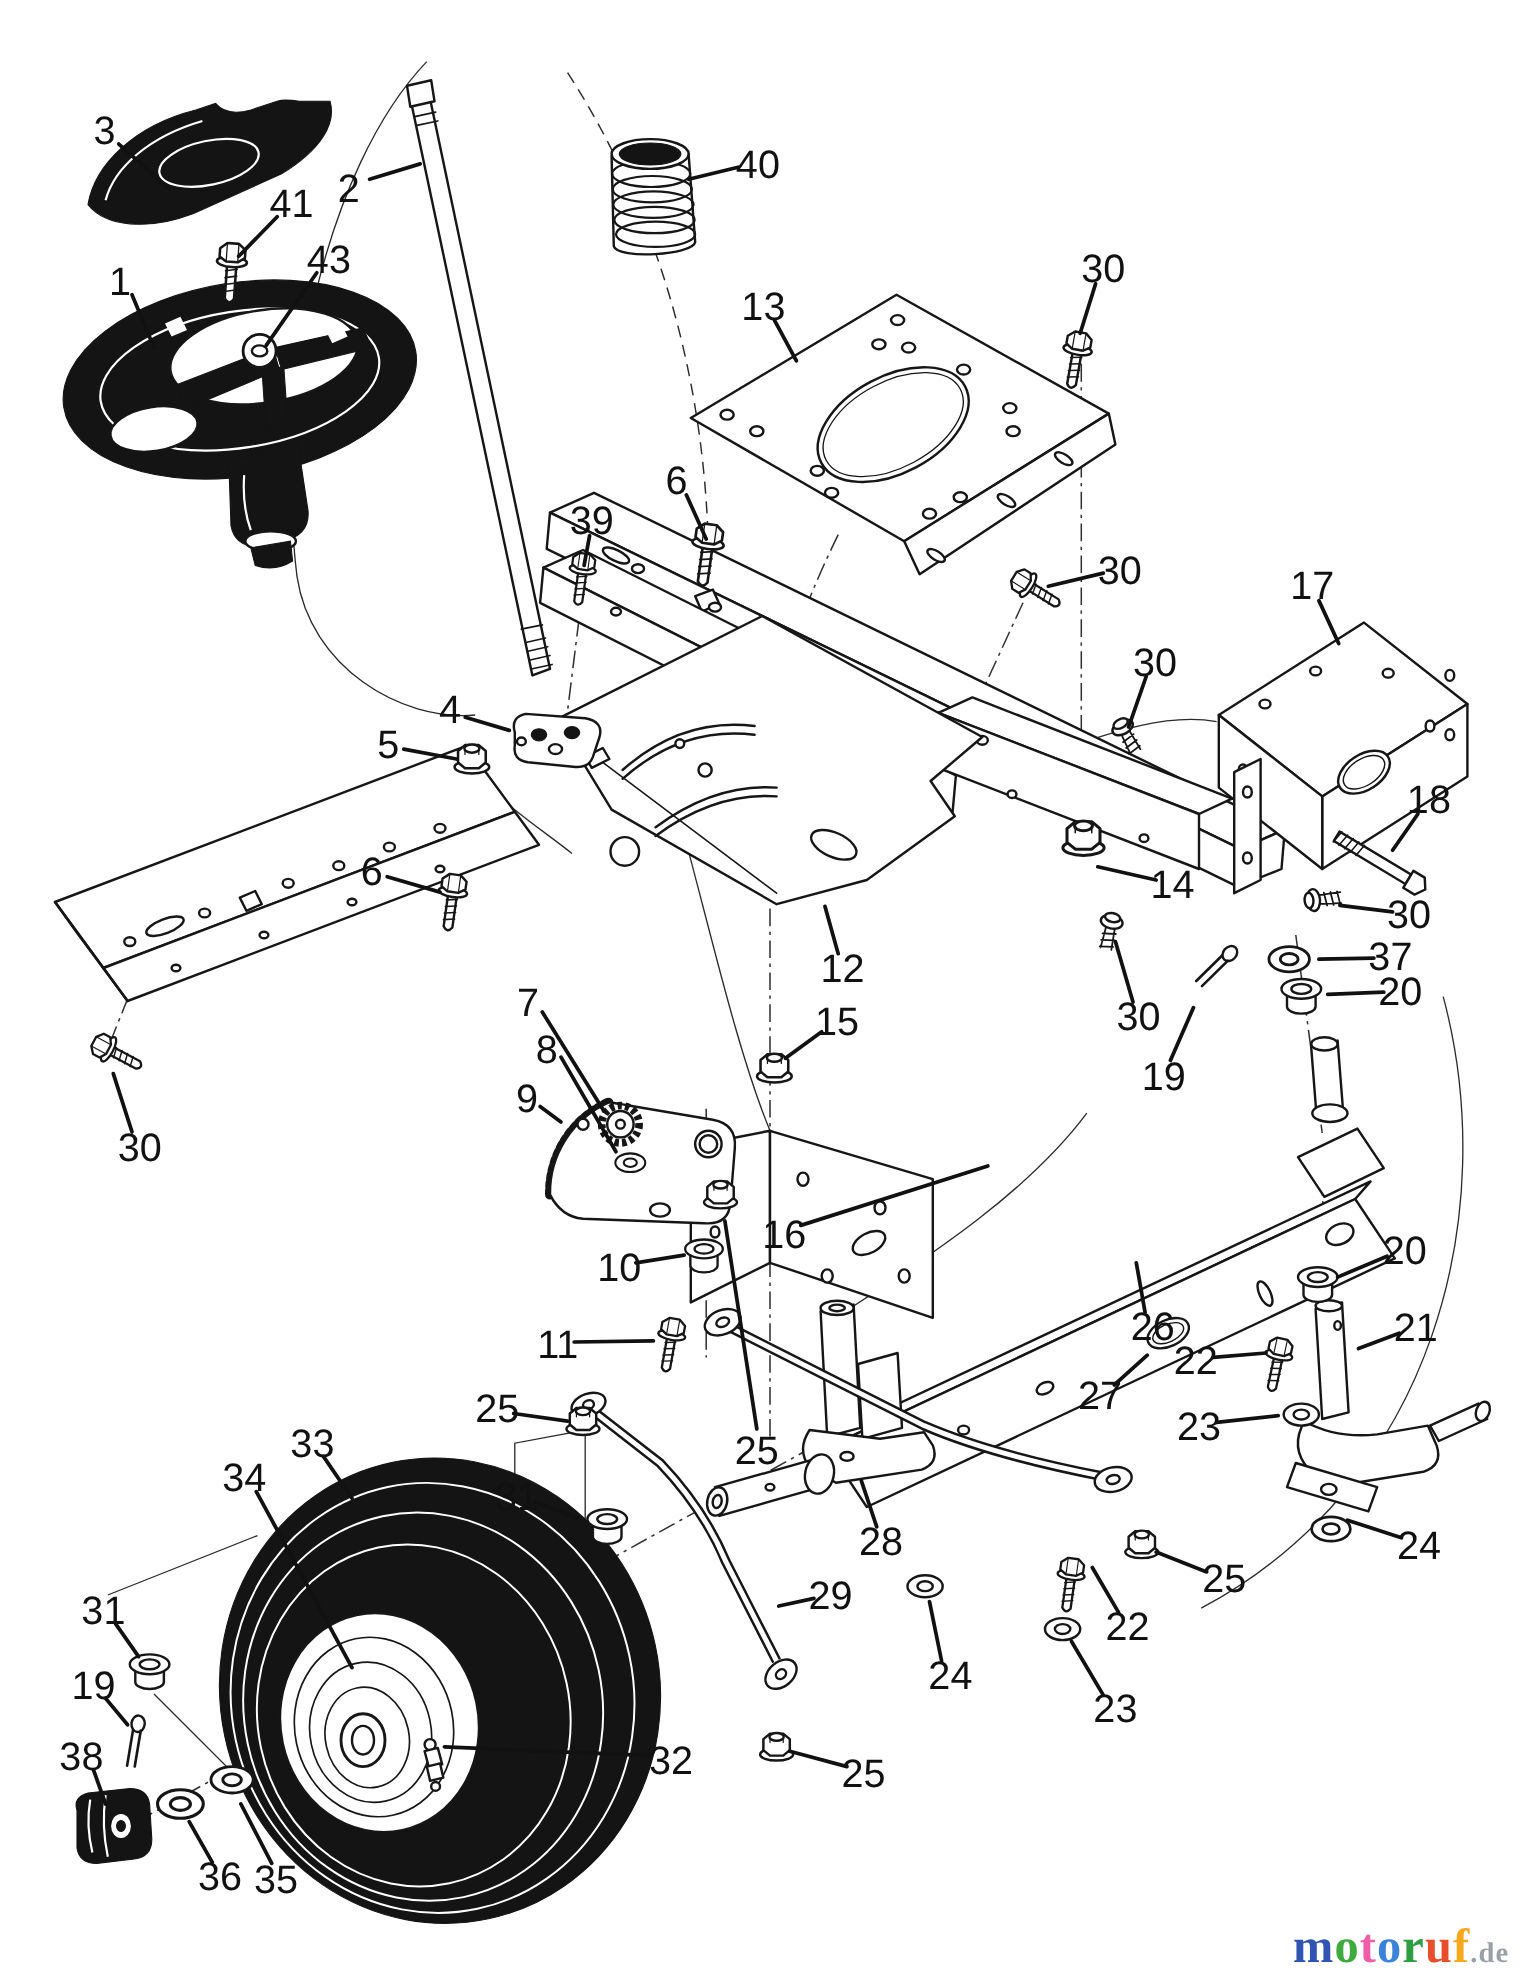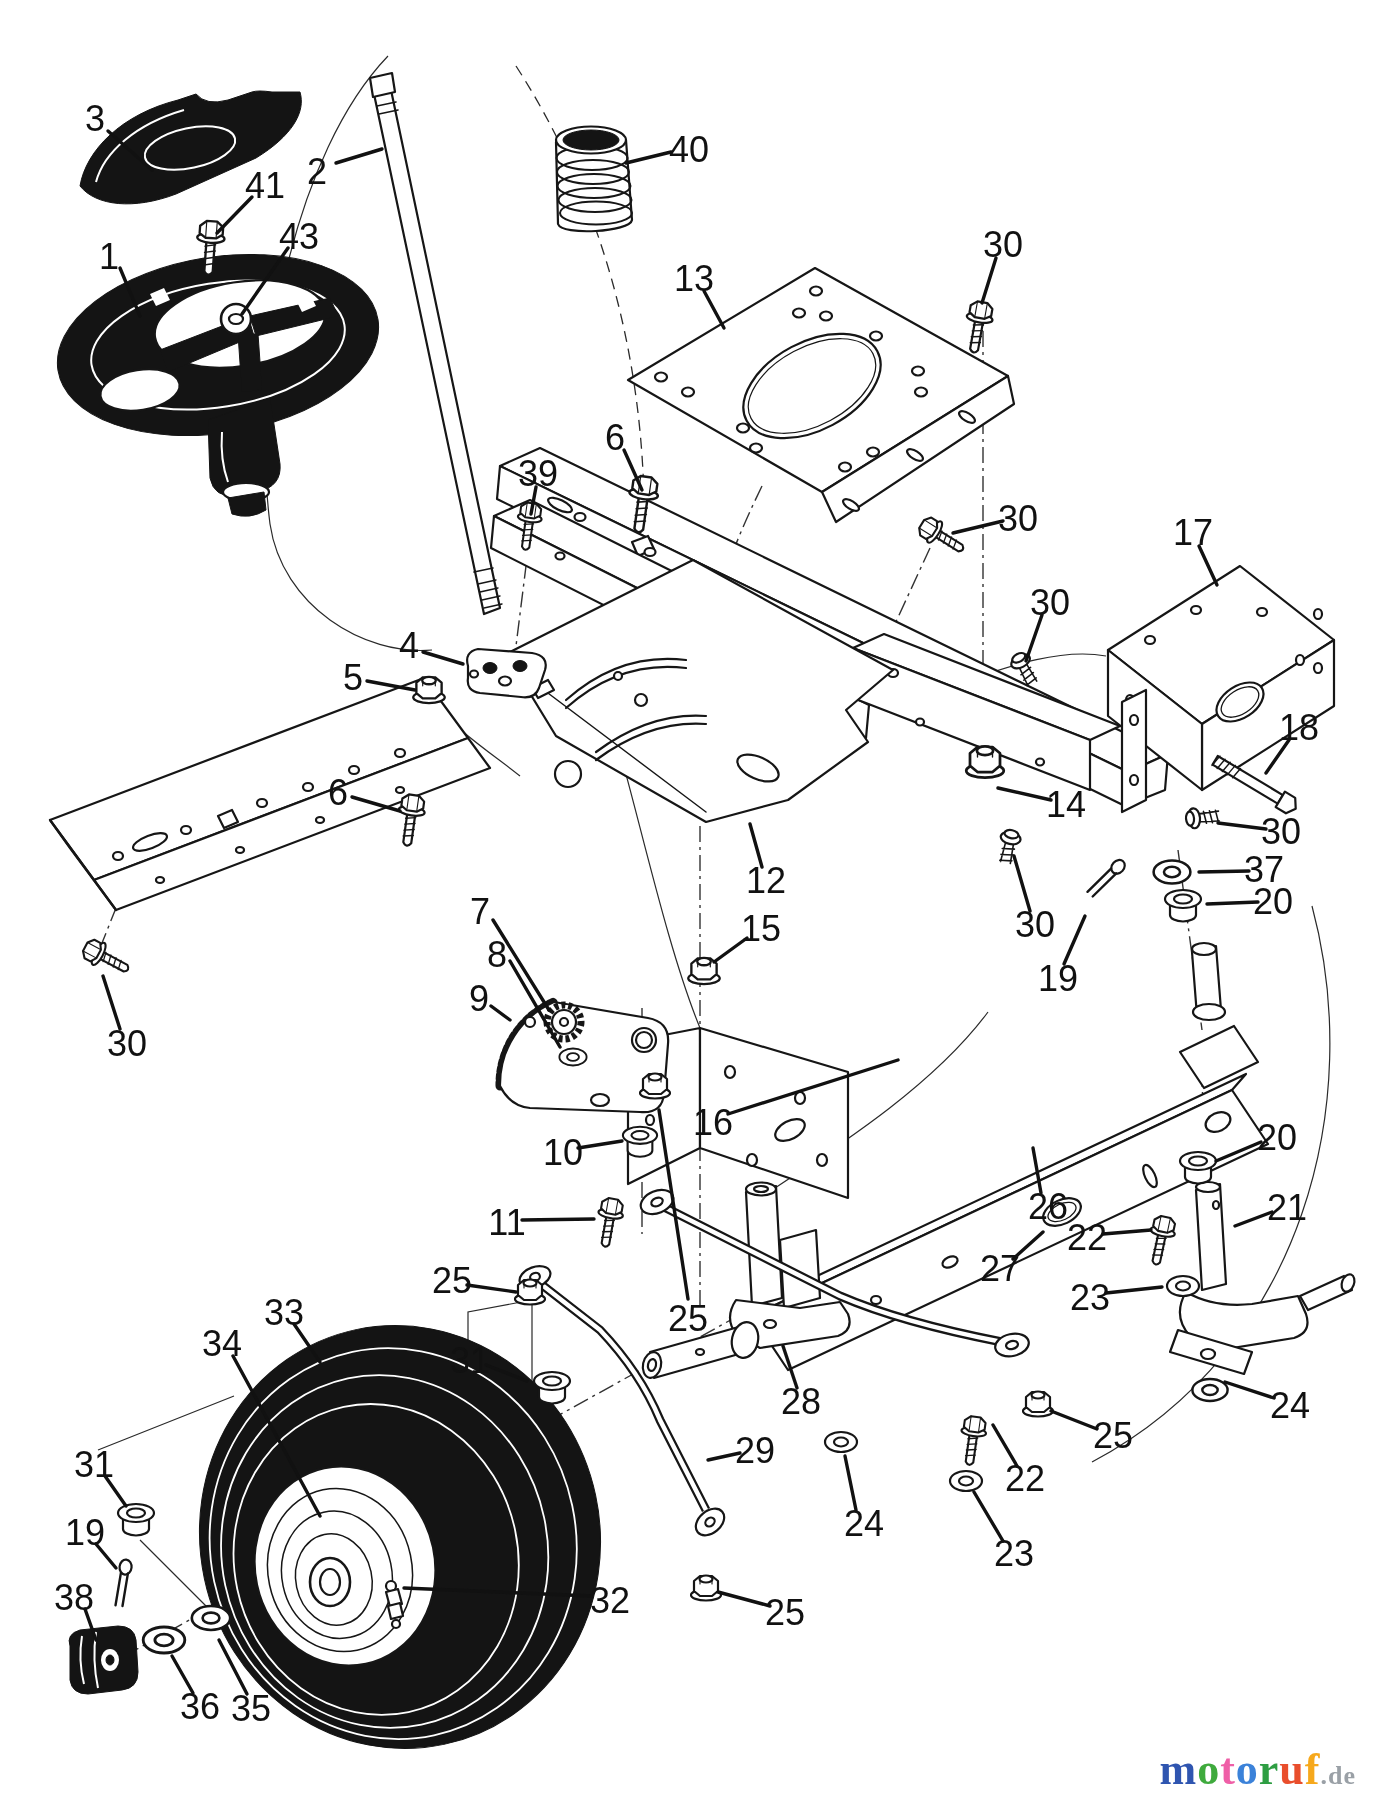--- a/index.html
+++ b/index.html
@@ -7,21 +7,21 @@
   svg{position:absolute;left:0;top:0;}
   .p{fill:#ffffff;stroke:#161616;stroke-width:2.2;stroke-linejoin:round;stroke-linecap:round;}
   .ln{fill:none;stroke:#161616;stroke-width:2.2;stroke-linecap:round;}
   .thin{fill:none;stroke:#2a2a2a;stroke-width:1.2;}
   .blk{fill:#141414;stroke:#141414;stroke-width:1;}
   .wht{fill:none;stroke:#ffffff;stroke-width:2;}
   .dash{fill:none;stroke:#333333;stroke-width:1.4;stroke-dasharray:16 5 3 5;}
   .phd{fill:none;stroke:#2a2a2a;stroke-width:1.3;stroke-dasharray:11 7;}
   .lbl{font-family:"Liberation Sans",sans-serif;font-size:36px;fill:#111111;}
   .ldr{stroke:#111111;stroke-width:3.4;stroke-linecap:round;}
-  .logo{position:absolute;right:30px;bottom:8px;font-family:"Liberation Serif",serif;
+  .logo{position:absolute;right:14px;bottom:8px;font-family:"Liberation Serif",serif;
         font-weight:bold;font-size:44px;letter-spacing:1px;line-height:1;}
   .logo .de{font-size:26px;font-weight:bold;}
 </style>
 </head>
 <body>
 
 <div class="page">
 <svg width="1386" height="1800" viewBox="0 0 1386 1800">
   <defs>
     <g id="nutS">

